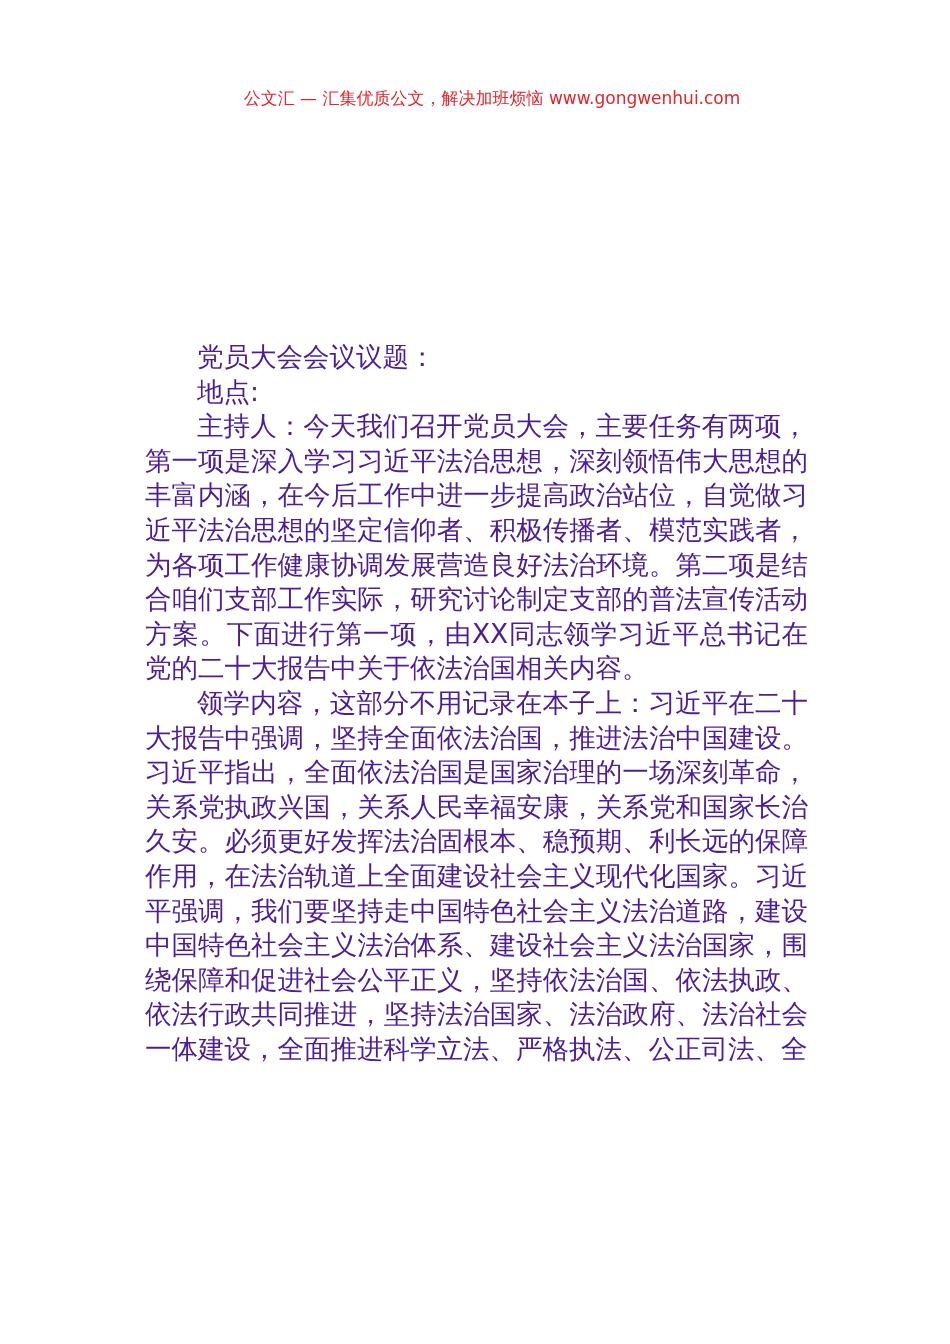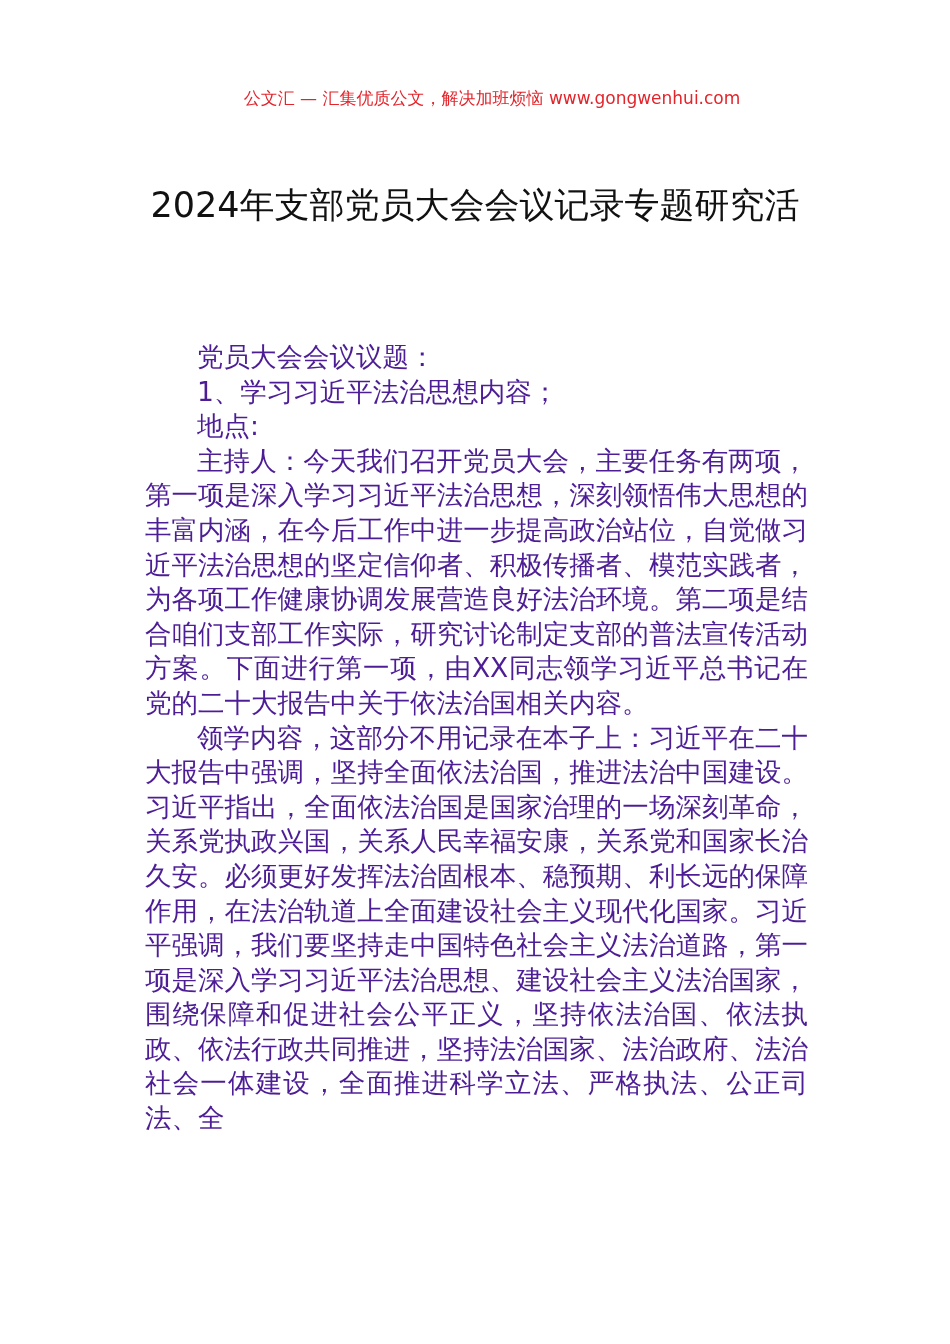--- a/index.html
+++ b/index.html
@@ -24,23 +24,21 @@
   .indent { text-indent: 52px; }
   .plain { padding-left: 52px; }
 </style>
 </head>
 <body>
 
 <div class="page">
   <div class="watermark">公文汇 — 汇集优质公文，解决加班烦恼 www.gongwenhui.com</div>
 
   <div class="title">
-    <div>2024年支部党员大会会议记录专题研究活</div>
   </div>
 
   <div class="body">
     <p class="plain">党员大会会议议题：</p>
-    <p class="plain">1、学习习近平法治思想内容；</p>
     <p class="plain">地点:</p>
     <p class="indent">主持人：今天我们召开党员大会，主要任务有两项，第一项是深入学习习近平法治思想，深刻领悟伟大思想的丰富内涵，在今后工作中进一步提高政治站位，自觉做习近平法治思想的坚定信仰者、积极传播者、模范实践者，为各项工作健康协调发展营造良好法治环境。第二项是结合咱们支部工作实际，研究讨论制定支部的普法宣传活动方案。下面进行第一项，由XX同志领学习近平总书记在党的二十大报告中关于依法治国相关内容。</p>
-    <p class="indent">领学内容，这部分不用记录在本子上：习近平在二十大报告中强调，坚持全面依法治国，推进法治中国建设。习近平指出，全面依法治国是国家治理的一场深刻革命，关系党执政兴国，关系人民幸福安康，关系党和国家长治久安。必须更好发挥法治固根本、稳预期、利长远的保障作用，在法治轨道上全面建设社会主义现代化国家。习近平强调，我们要坚持走中国特色社会主义法治道路，第一项是深入学习习近平法治思想、建设社会主义法治国家，围绕保障和促进社会公平正义，坚持依法治国、依法执政、依法行政共同推进，坚持法治国家、法治政府、法治社会一体建设，全面推进科学立法、严格执法、公正司法、全</p>
+    <p class="indent">领学内容，这部分不用记录在本子上：习近平在二十大报告中强调，坚持全面依法治国，推进法治中国建设。习近平指出，全面依法治国是国家治理的一场深刻革命，关系党执政兴国，关系人民幸福安康，关系党和国家长治久安。必须更好发挥法治固根本、稳预期、利长远的保障作用，在法治轨道上全面建设社会主义现代化国家。习近平强调，我们要坚持走中国特色社会主义法治道路，建设中国特色社会主义法治体系、建设社会主义法治国家，围绕保障和促进社会公平正义，坚持依法治国、依法执政、依法行政共同推进，坚持法治国家、法治政府、法治社会一体建设，全面推进科学立法、严格执法、公正司法、全</p>
   </div>
 </div>
 
 </body></html>

